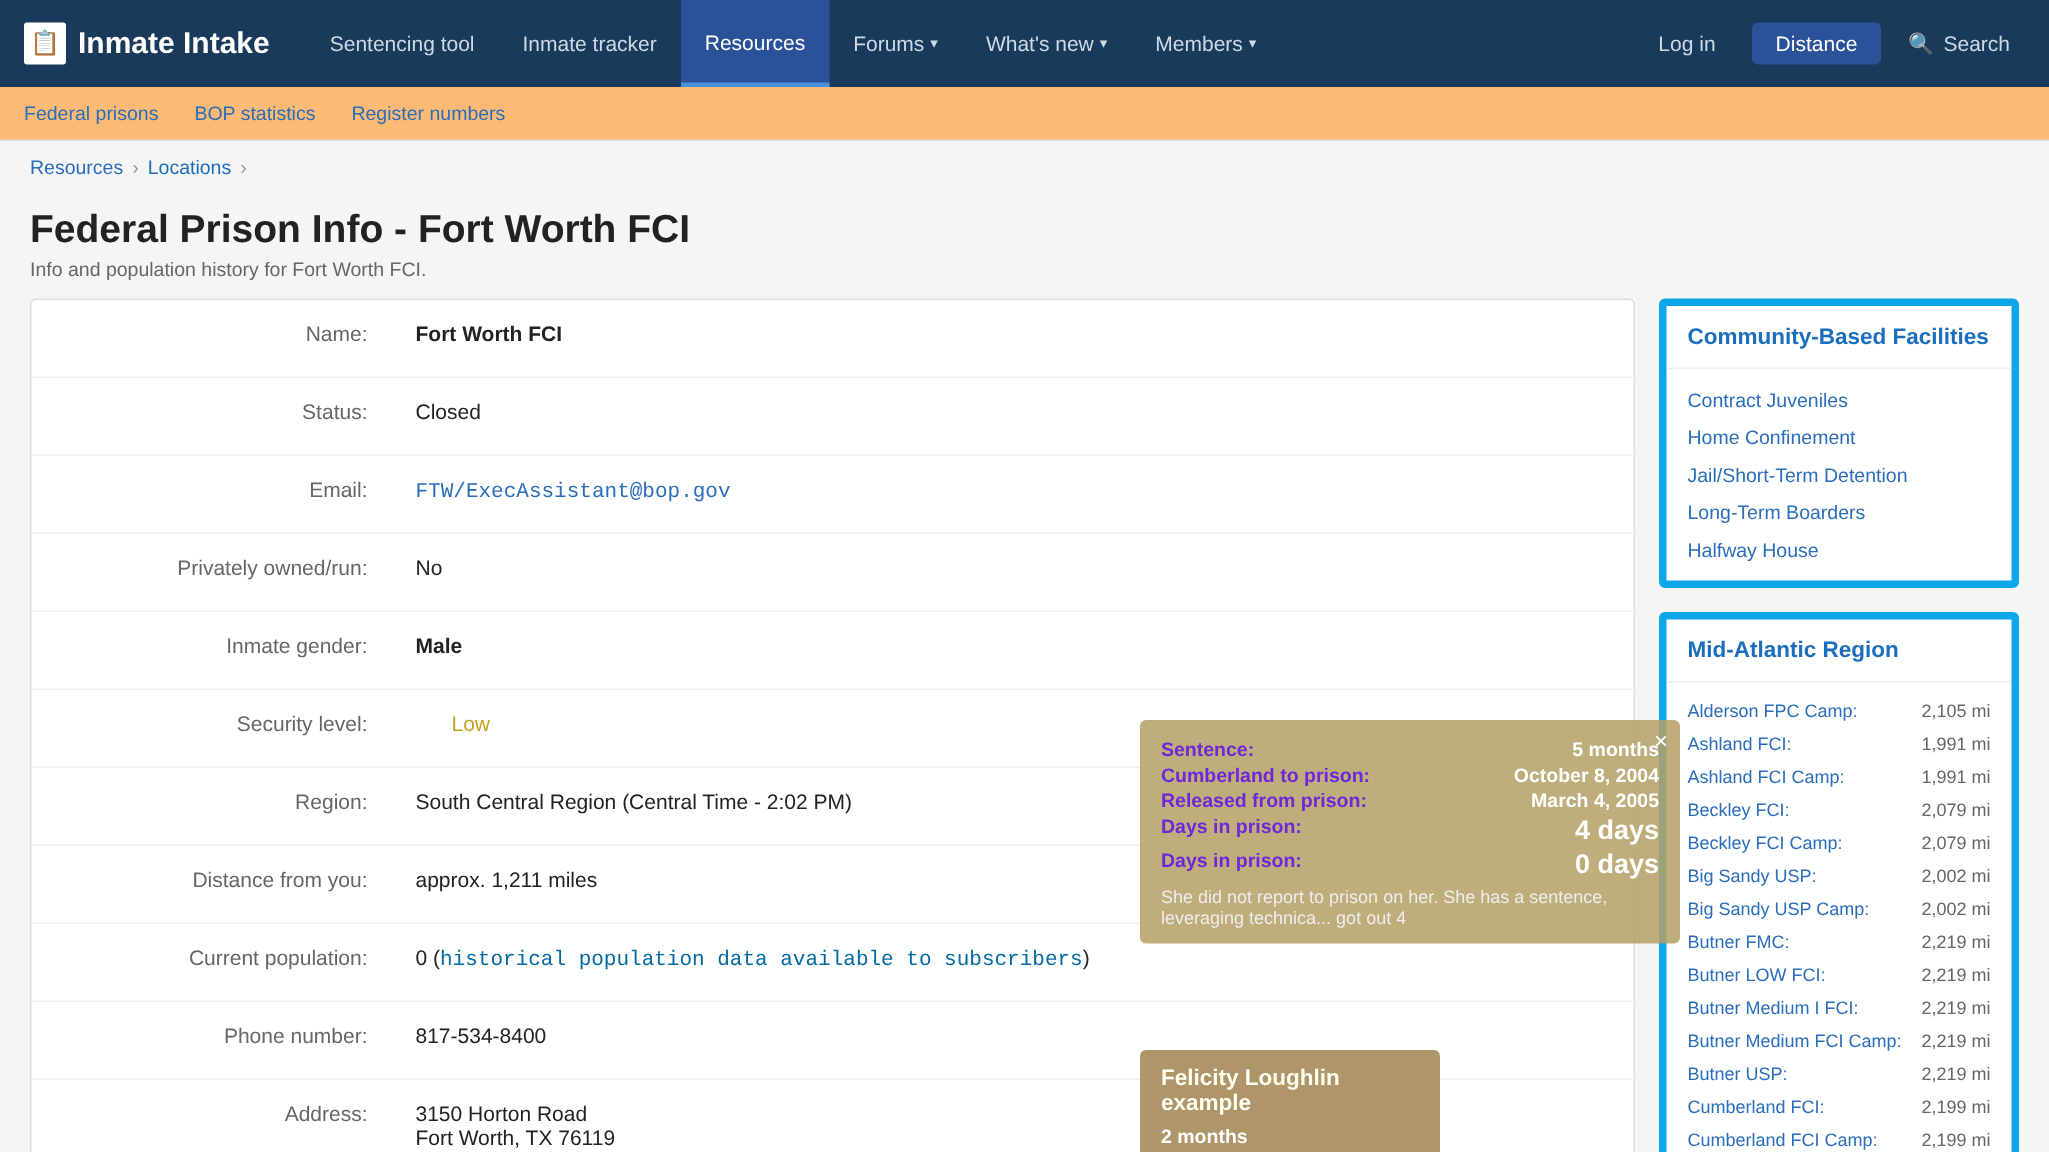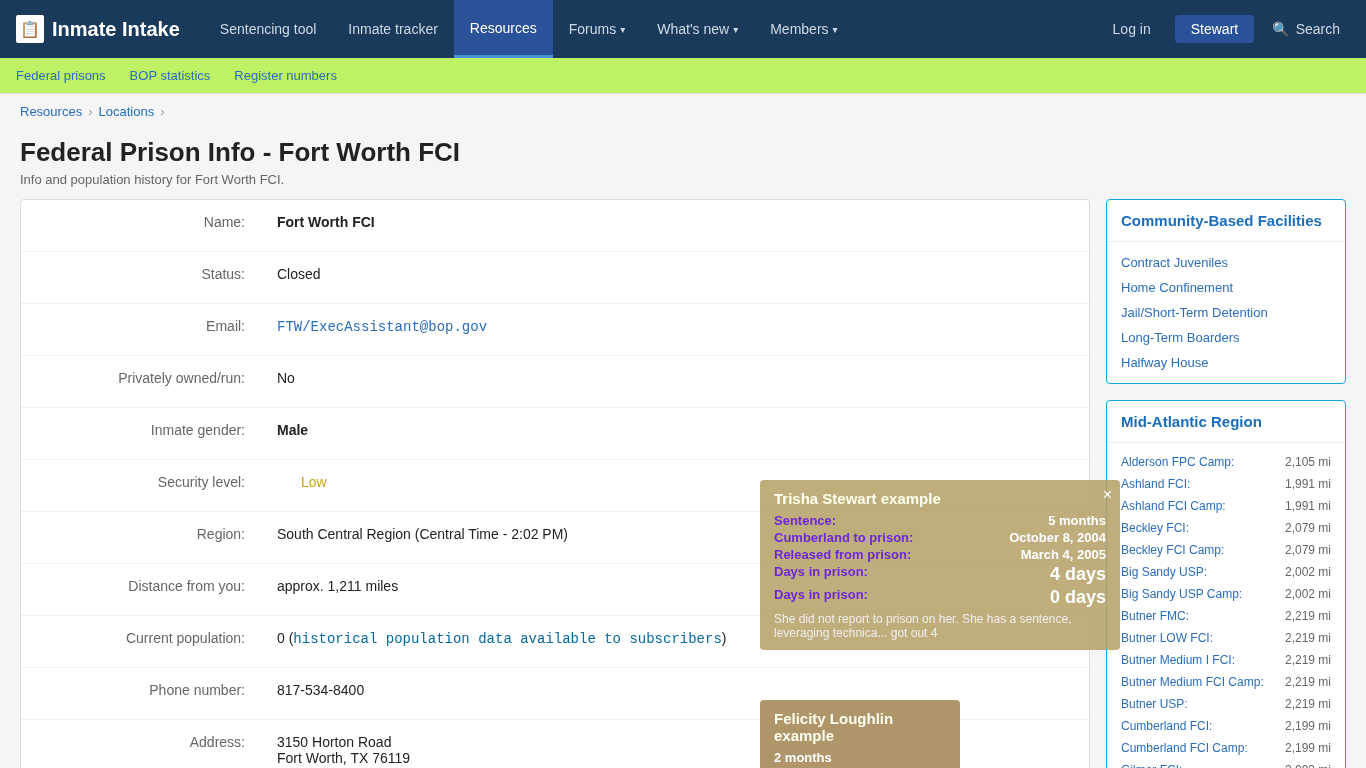--- a/index.html
+++ b/index.html
@@ -74,21 +74,21 @@
       display: flex;
       align-items: center;
       gap: 6px;
       cursor: pointer;
       font-size: 14px;
       padding: 6px 10px;
     }
 
     
     .sub-nav {
-      background: #bef264;
+      background: #fdba74;
       border-bottom: 1px solid #ddd;
       padding: 0 16px;
       display: flex;
       align-items: center;
       height: 36px;
       gap: 24px;
     }
     .sub-nav a {
       color: #2a6ebb;
       text-decoration: none;
@@ -166,21 +166,21 @@
     
     .sidebar {
       width: 240px;
       min-width: 240px;
       display: flex;
       flex-direction: column;
       gap: 16px;
     }
     .sidebar-section {
       background: #fff;
-      border: 1px solid #0ea5e9;
+      border: 5px solid #0ea5e9;
       border-radius: 4px;
       overflow: hidden;
     }
     .sidebar-section-title {
       font-size: 15px;
       font-weight: bold;
       color: #1a6ebb;
       padding: 12px 14px;
       border-bottom: 1px solid #eee;
     }
@@ -268,21 +268,21 @@
         <span>What's new</span>
         <span class="chevron">▾</span>
       </a>
       <a class="nav-link nav-link-with-arrow">
         <span>Members</span>
         <span class="chevron">▾</span>
       </a>
     </div>
     <div class="nav-right">
       <button class="btn-login">Log in</button>
-      <button class="btn-register">Stewart</button>
+      <button class="btn-register">Distance</button>
       <button class="btn-search">
         <span>🔍</span>
         <span>Search</span>
       </button>
     </div>
   </div>
 </nav>
 
 <div class="sub-nav">
   <a>Federal prisons</a>
@@ -452,21 +452,20 @@
       </div>
     </div>
 
   </div>
 
 </div>
 
 <div class="popup-overlay">
   <div class="popup" style="position:absolute; top:480px; left:760px;">
     <span class="popup-close">×</span>
-    <div class="popup-title">Trisha Stewart example</div>
     <div class="popup-row">
       <span class="label">Sentence:</span>
       <span class="value">5 months</span>
     </div>
     <div class="popup-row">
       <span class="label">Cumberland to prison:</span>
       <span class="value">October 8, 2004</span>
     </div>
     <div class="popup-row">
       <span class="label">Released from prison:</span>

